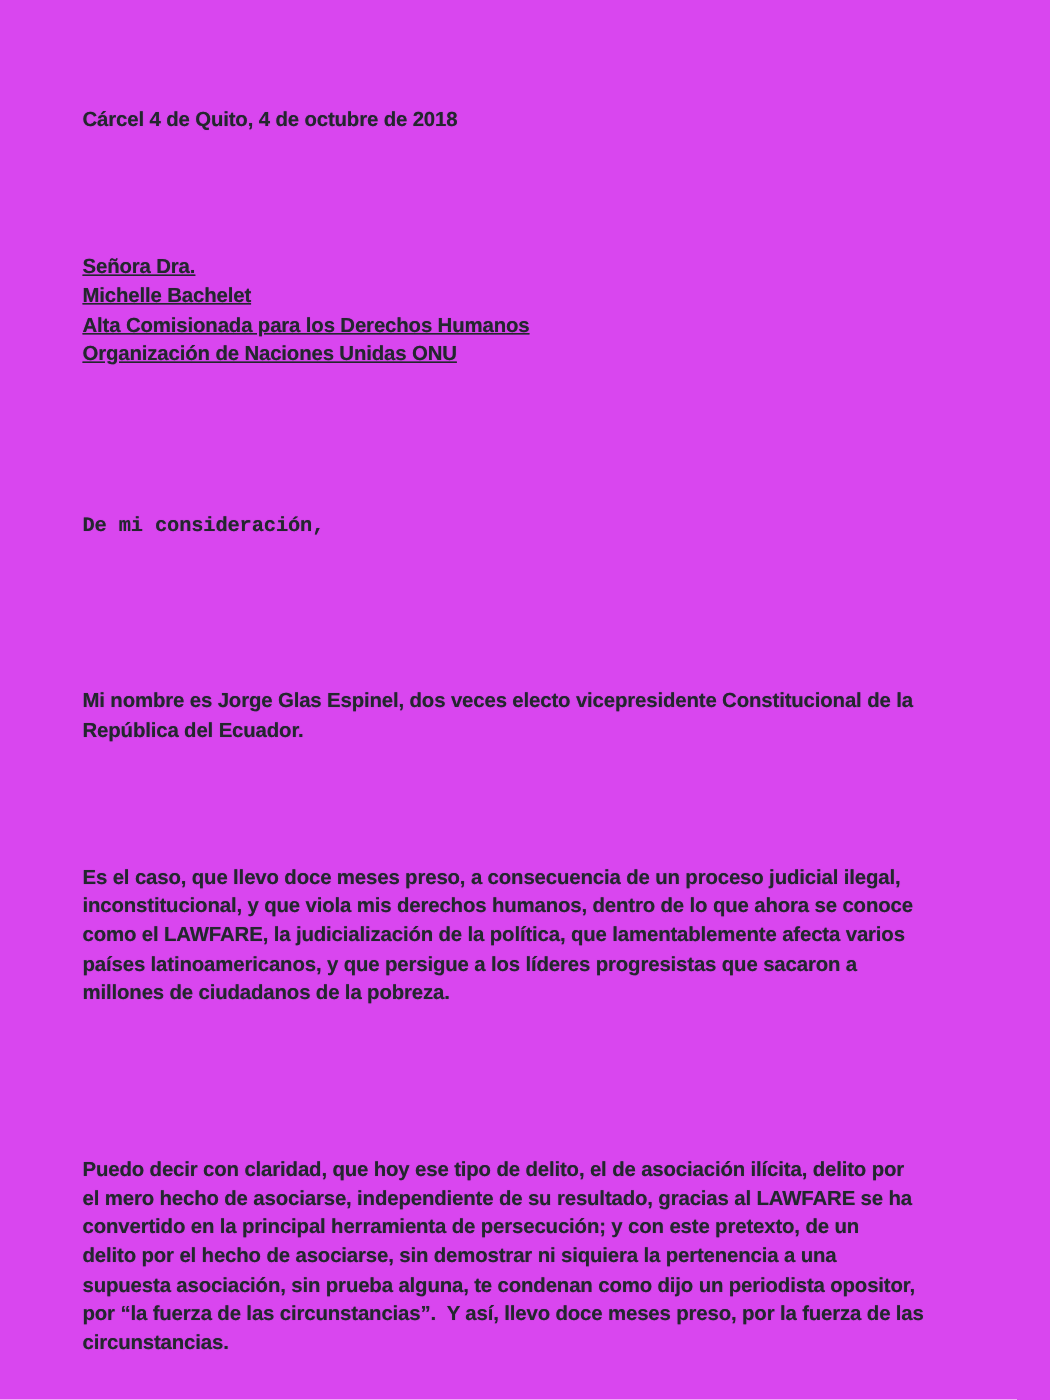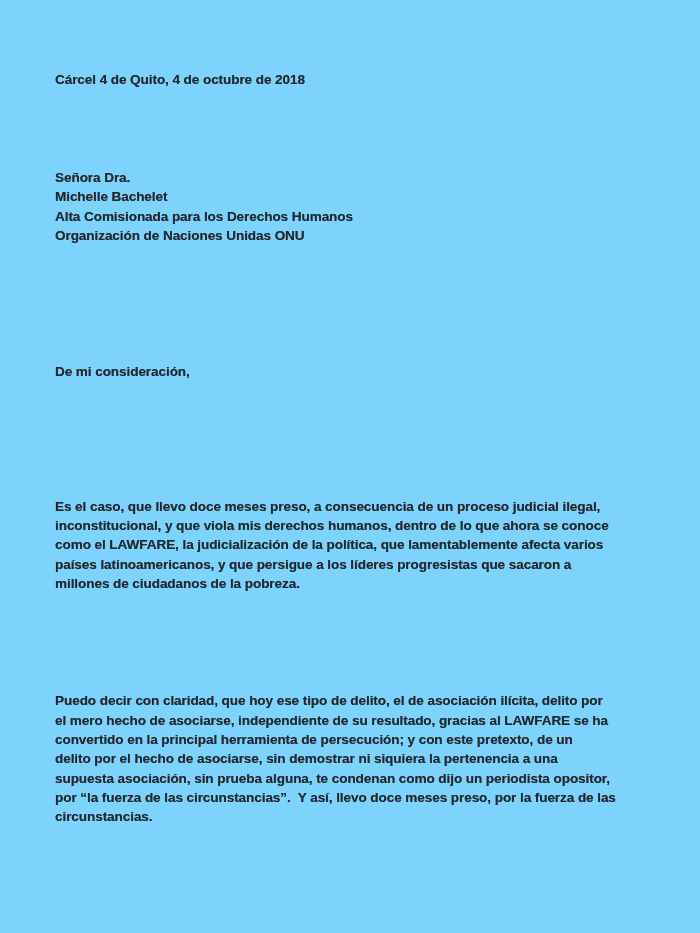--- a/index.html
+++ b/index.html
@@ -4,58 +4,60 @@
 <style>
   html, body {
     margin: 0;
     padding: 0;
     background: #ffffff;
   }
   .page {
     position: relative;
     width: 700px;
     height: 933px;
-    background: #7dd3fc;
+    background: #d946ef;
     overflow: hidden;
   }
   .letter {
     box-sizing: border-box;
     width: 700px;
     padding: 12px 30px 0 55px;
     font-family: "Liberation Sans", "DejaVu Sans", sans-serif;
     font-size: 13.6px;
     font-weight: 600;
     line-height: 19.3px;
     color: #23272e;
     letter-spacing: -0.1px;
     text-shadow: 0 0 0.5px rgba(35, 39, 46, 0.55);
     white-space: pre;
   }
   .block { white-space: pre; }
   .dateline      { margin: 0 0 21px 0; }
-  .recipient     { margin: 0 0 59px 0; }
-  .salutation    { margin: 0 0 38px 0; }
+  .recipient     { margin: 0 0 39px 0; text-decoration: underline; }
+  .salutation    { margin: 0 0 38px 0; font-family: Liberation Mono, monospace; }
   .para          { margin: 0 0 21px 0; }
   .para.gap24    { margin-bottom: 24px; }
 </style>
 </head>
 <body>
 
 <div class="page">
   <div class="letter">
 
     <div class="block dateline">Cárcel 4 de Quito, 4 de octubre de 2018</div>
 
     <div class="block recipient">Señora Dra.
 Michelle Bachelet
 Alta Comisionada para los Derechos Humanos
 Organización de Naciones Unidas ONU</div>
 
     <div class="block salutation">De mi consideración,</div>
 
+    <div class="block para">Mi nombre es Jorge Glas Espinel, dos veces electo vicepresidente Constitucional de la
+República del Ecuador.</div>
 
     <div class="block para">Es el caso, que llevo doce meses preso, a consecuencia de un proceso judicial ilegal,
 inconstitucional, y que viola mis derechos humanos, dentro de lo que ahora se conoce
 como el LAWFARE, la judicialización de la política, que lamentablemente afecta varios
 países latinoamericanos, y que persigue a los líderes progresistas que sacaron a
 millones de ciudadanos de la pobreza.</div>
 
 
     <div class="block para gap24">Puedo decir con claridad, que hoy ese tipo de delito, el de asociación ilícita, delito por
 el mero hecho de asociarse, independiente de su resultado, gracias al LAWFARE se ha

